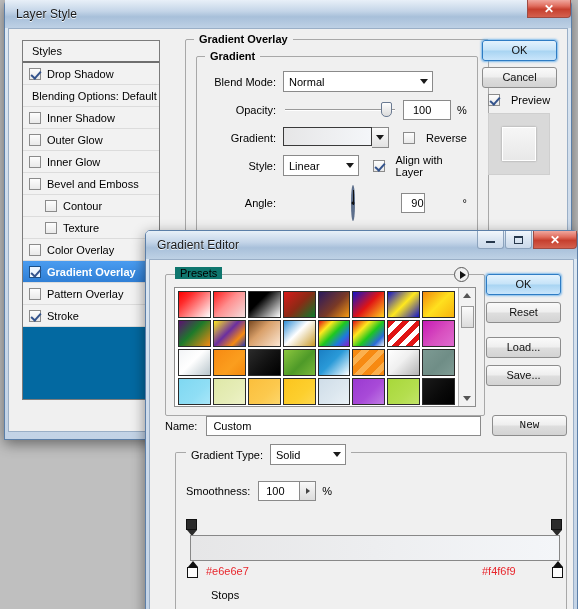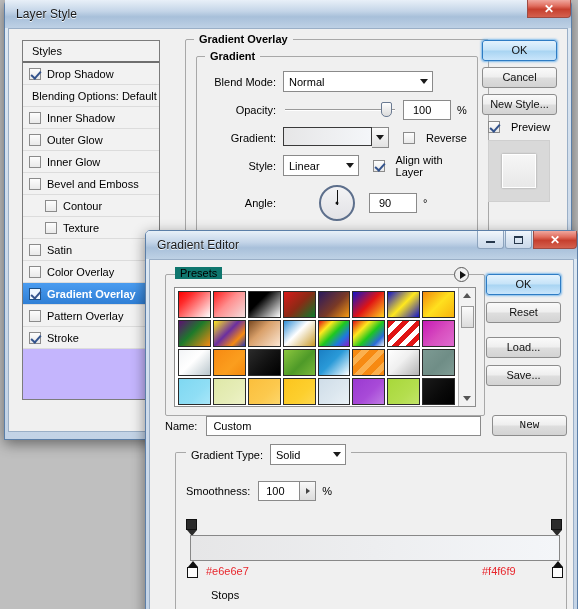--- a/index.html
+++ b/index.html
@@ -80,21 +80,21 @@
     border-top: none;
   }
   #layer-style-window .titlebar { border-radius: 0; }
   #layer-style-window > .win-body { height: 404px; padding: 8px; }
 
   
   .styles-list {
     position: absolute;
     left: 13px; top: 11px;
     width: 138px; height: 360px;
-    background: #c4b5fd;
+    background: #0369a1;
     border: 1px solid #7c7c7c;
     overflow: hidden;
   }
   .sl-header {
     height: 22px;
     padding: 4px 0 0 9px;
     border-bottom: 2px solid #6f6f6f;
     background: #f2f2f2;
     font-size: 11px;
   }
@@ -545,24 +545,20 @@
           <div class="sl-row indent">
             <span class="cbx"></span>
             <span>Contour</span>
           </div>
           <div class="sl-row indent">
             <span class="cbx"></span>
             <span>Texture</span>
           </div>
           <div class="sl-row">
             <span class="cbx"></span>
-            <span>Satin</span>
-          </div>
-          <div class="sl-row">
-            <span class="cbx"></span>
             <span>Color Overlay</span>
           </div>
           <div class="sl-row selected">
             <span class="cbx checked"></span>
             <span>Gradient Overlay</span>
           </div>
           <div class="sl-row">
             <span class="cbx"></span>
             <span>Pattern Overlay</span>
           </div>
@@ -621,21 +617,21 @@
               <span class="caret">
                   <i class="caret-glyph"></i>
                 </span>
             </div>
             <div class="chk-inline">
               <span class="cbx checked"></span>
               <span>Align with Layer</span>
             </div>
           </div>
 
-          <div class="frow" style="height:40px;">
+          <div class="frow" style="height:40px;gap:32px;">
             <span class="flabel">Angle:</span>
             <div class="dial">
               <div class="dial-line"></div>
               <div class="dial-dot"></div>
             </div>
             <div class="numbox" style="margin-left:14px;">90</div>
             <span class="unit">°</span>
           </div>
 
           <div class="frow" style="margin-bottom:0;">
@@ -648,21 +644,20 @@
             <span class="unit">%</span>
           </div>
 
         </div>
       </div>
     </div>
 
     <div class="ls-btns">
       <div class="btn primary">OK</div>
       <div class="btn">Cancel</div>
-      <div class="btn">New Style...</div>
       <div class="preview-row">
         <span class="cbx checked"></span>
         <span>Preview</span>
       </div>
       <div class="preview-box">
         <div class="preview-swatch"></div>
       </div>
     </div>
 
   </div>

